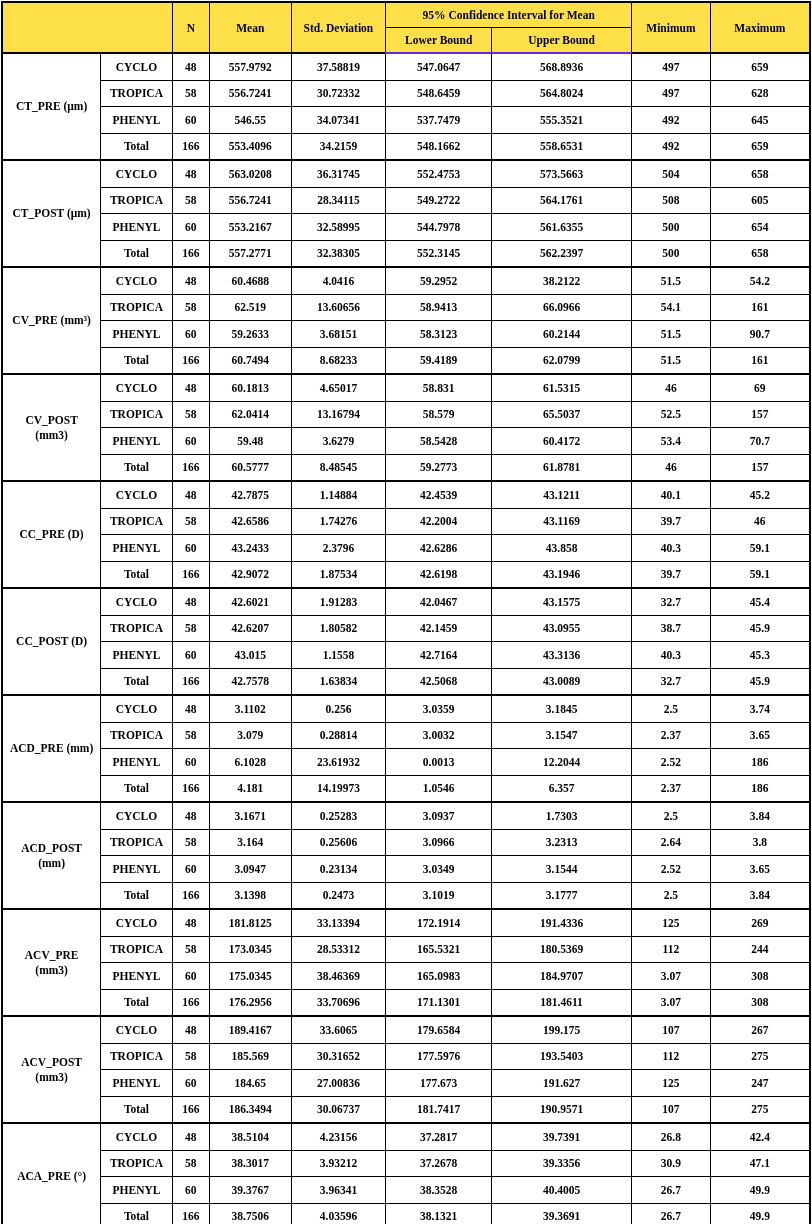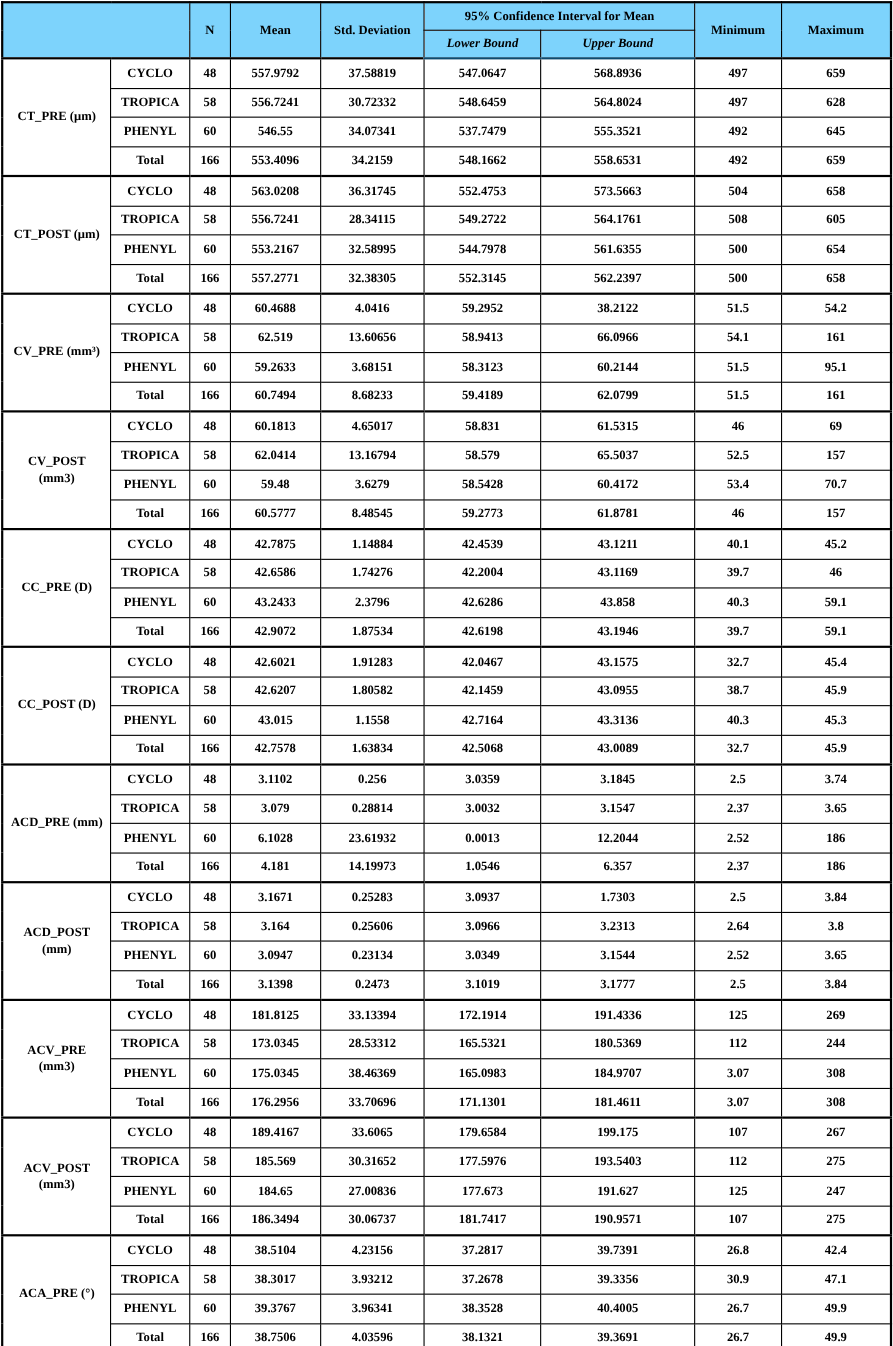--- a/index.html
+++ b/index.html
@@ -16,26 +16,26 @@
   }
   table.descriptives th,
   table.descriptives td {
     border: 1px solid #000000;
     text-align: center;
     vertical-align: middle;
     padding: 1px 2px;
     overflow: hidden;
   }
   thead th {
-    background: #7dd3fc;
+    background: #fde047;
     height: 22px;
   }
   tbody td { height: 23.5px; background: #ffffff; }
   tr.g-first td { border-top: 2px solid #000000; }
-  thead tr:last-child th { border-bottom: 2px solid #0c4a6e; font-style: italic; }
+  thead tr:last-child th { border-bottom: 2px solid #6d28d9; }
   td.group-label {
     white-space: pre-line;
     line-height: 1.25;
   }
 </style>
 </head>
 <body>
 
 <table class="descriptives">
   <colgroup>
@@ -169,21 +169,21 @@
         <td>161</td>
       </tr>
       <tr>
         <td>PHENYL</td>
         <td>60</td>
         <td>59.2633</td>
         <td>3.68151</td>
         <td>58.3123</td>
         <td>60.2144</td>
         <td>51.5</td>
-        <td>95.1</td>
+        <td>90.7</td>
       </tr>
       <tr>
         <td>Total</td>
         <td>166</td>
         <td>60.7494</td>
         <td>8.68233</td>
         <td>59.4189</td>
         <td>62.0799</td>
         <td>51.5</td>
         <td>161</td>

